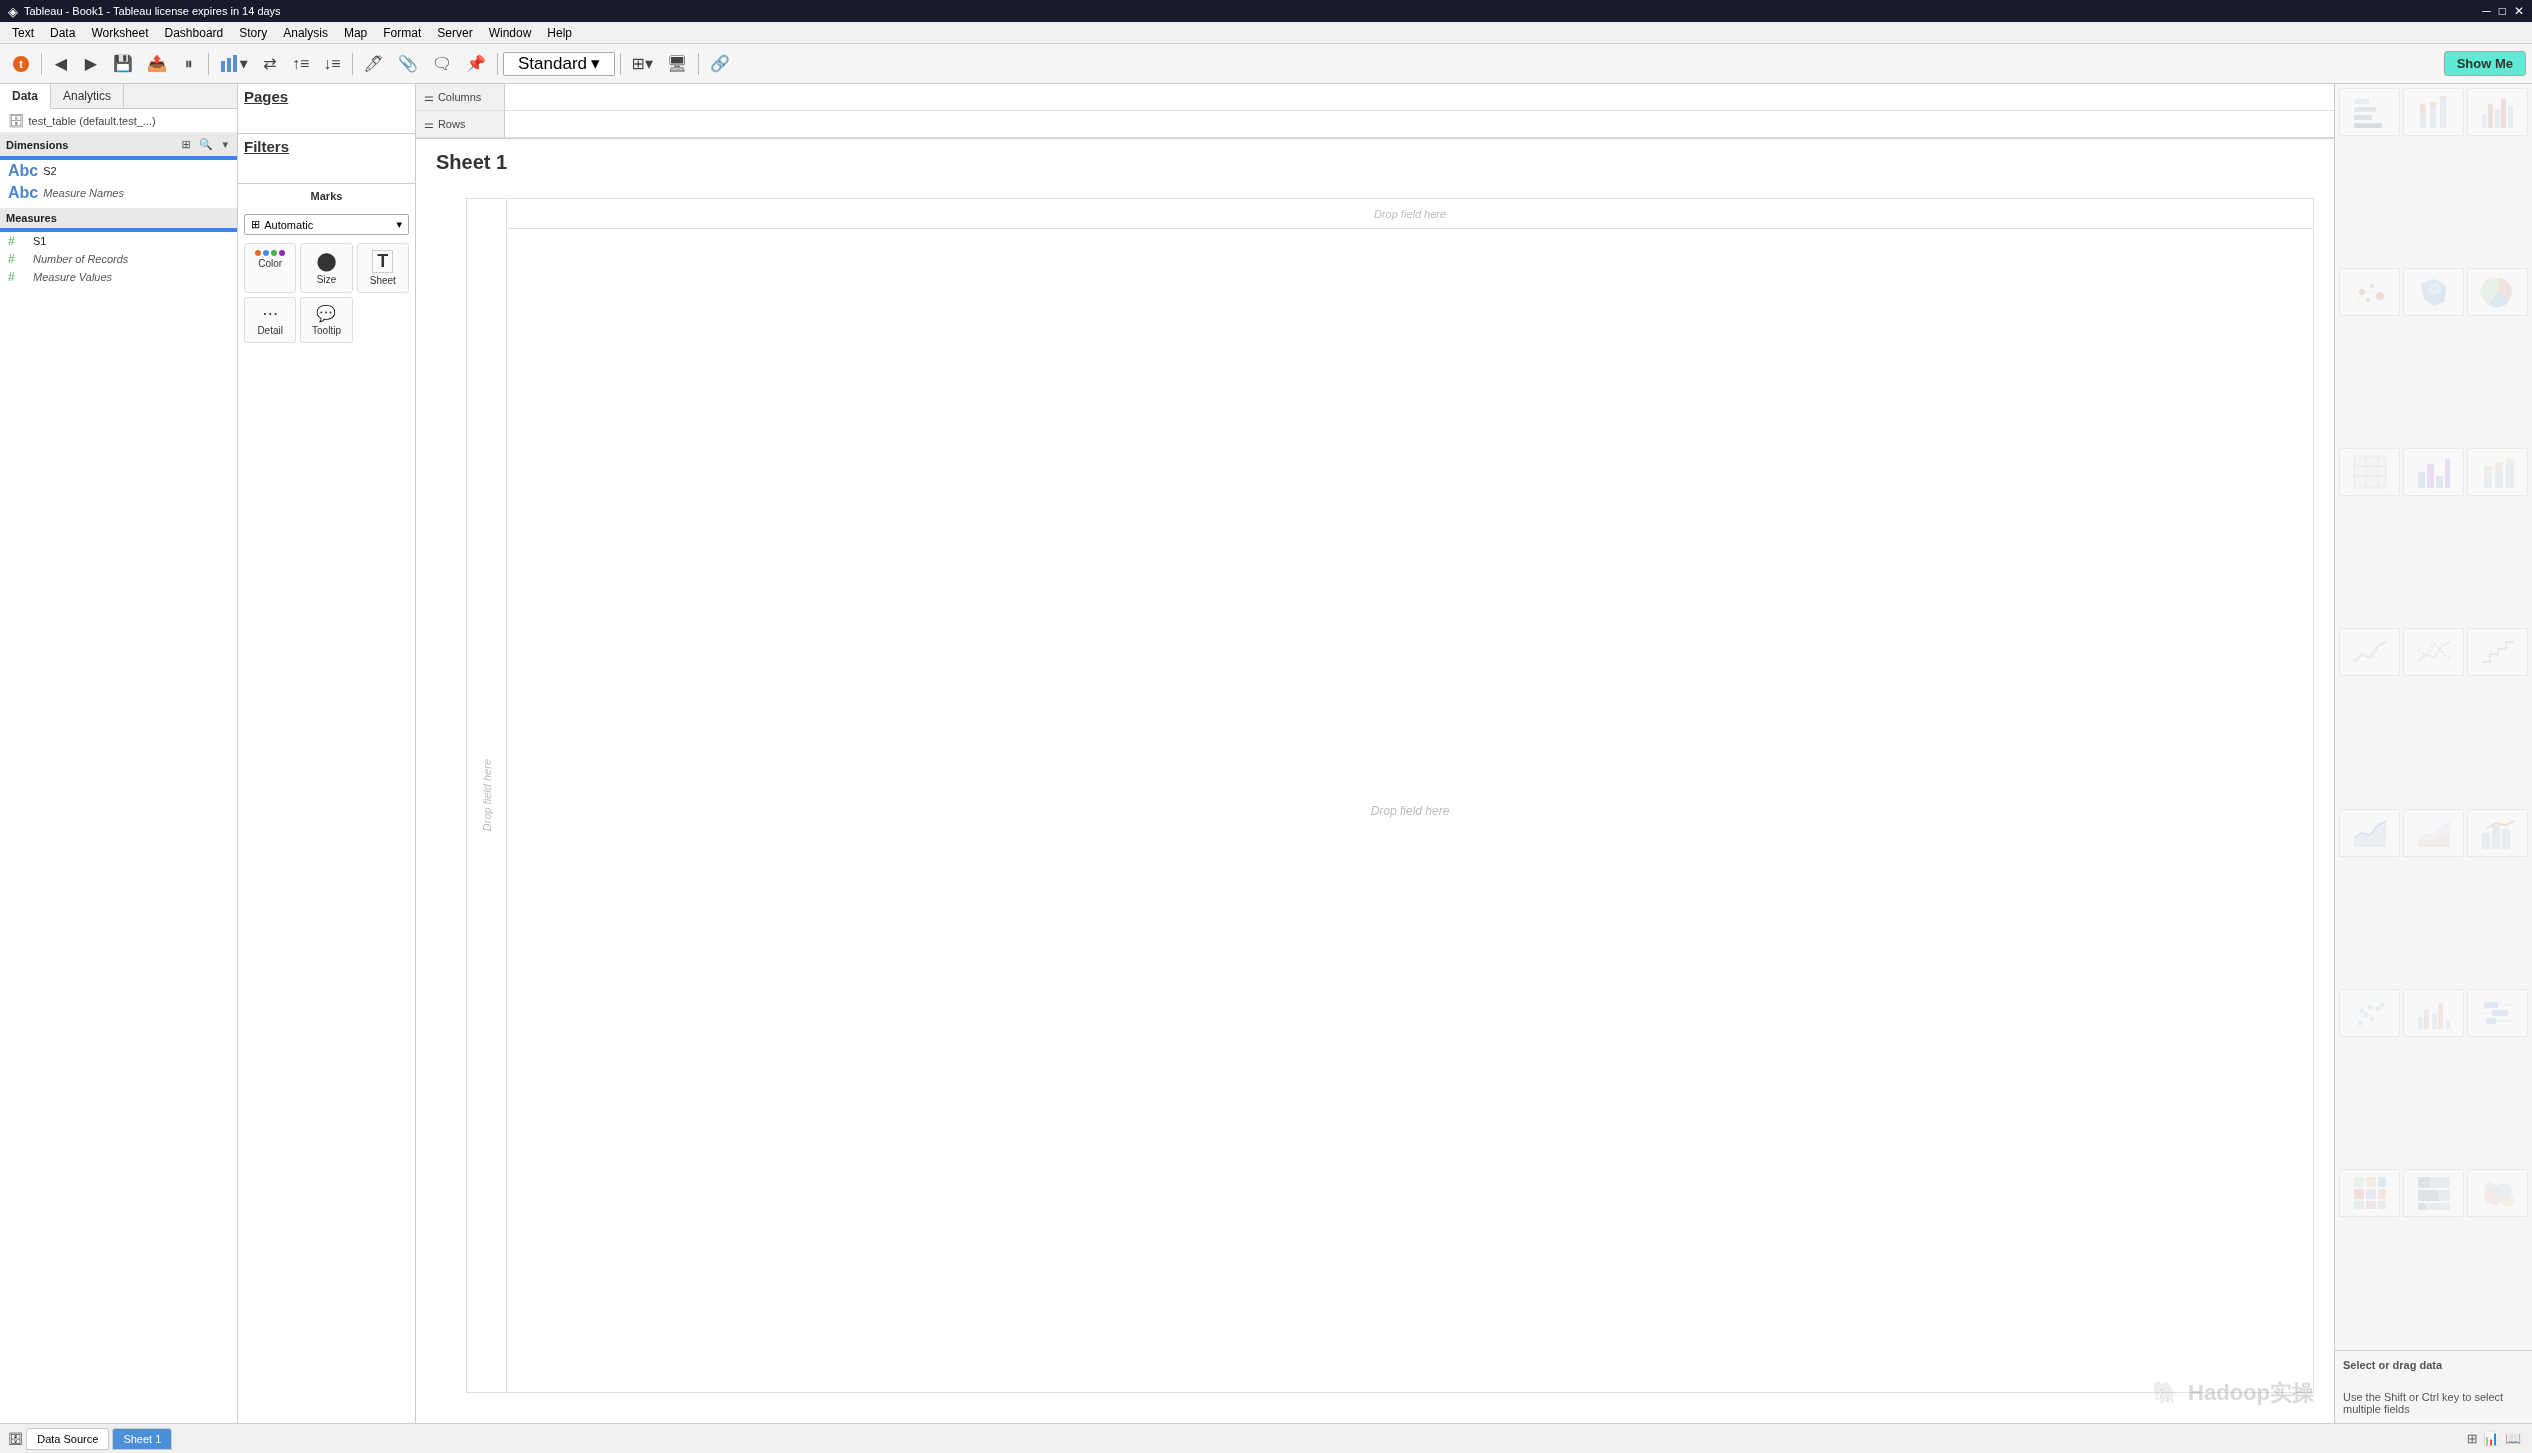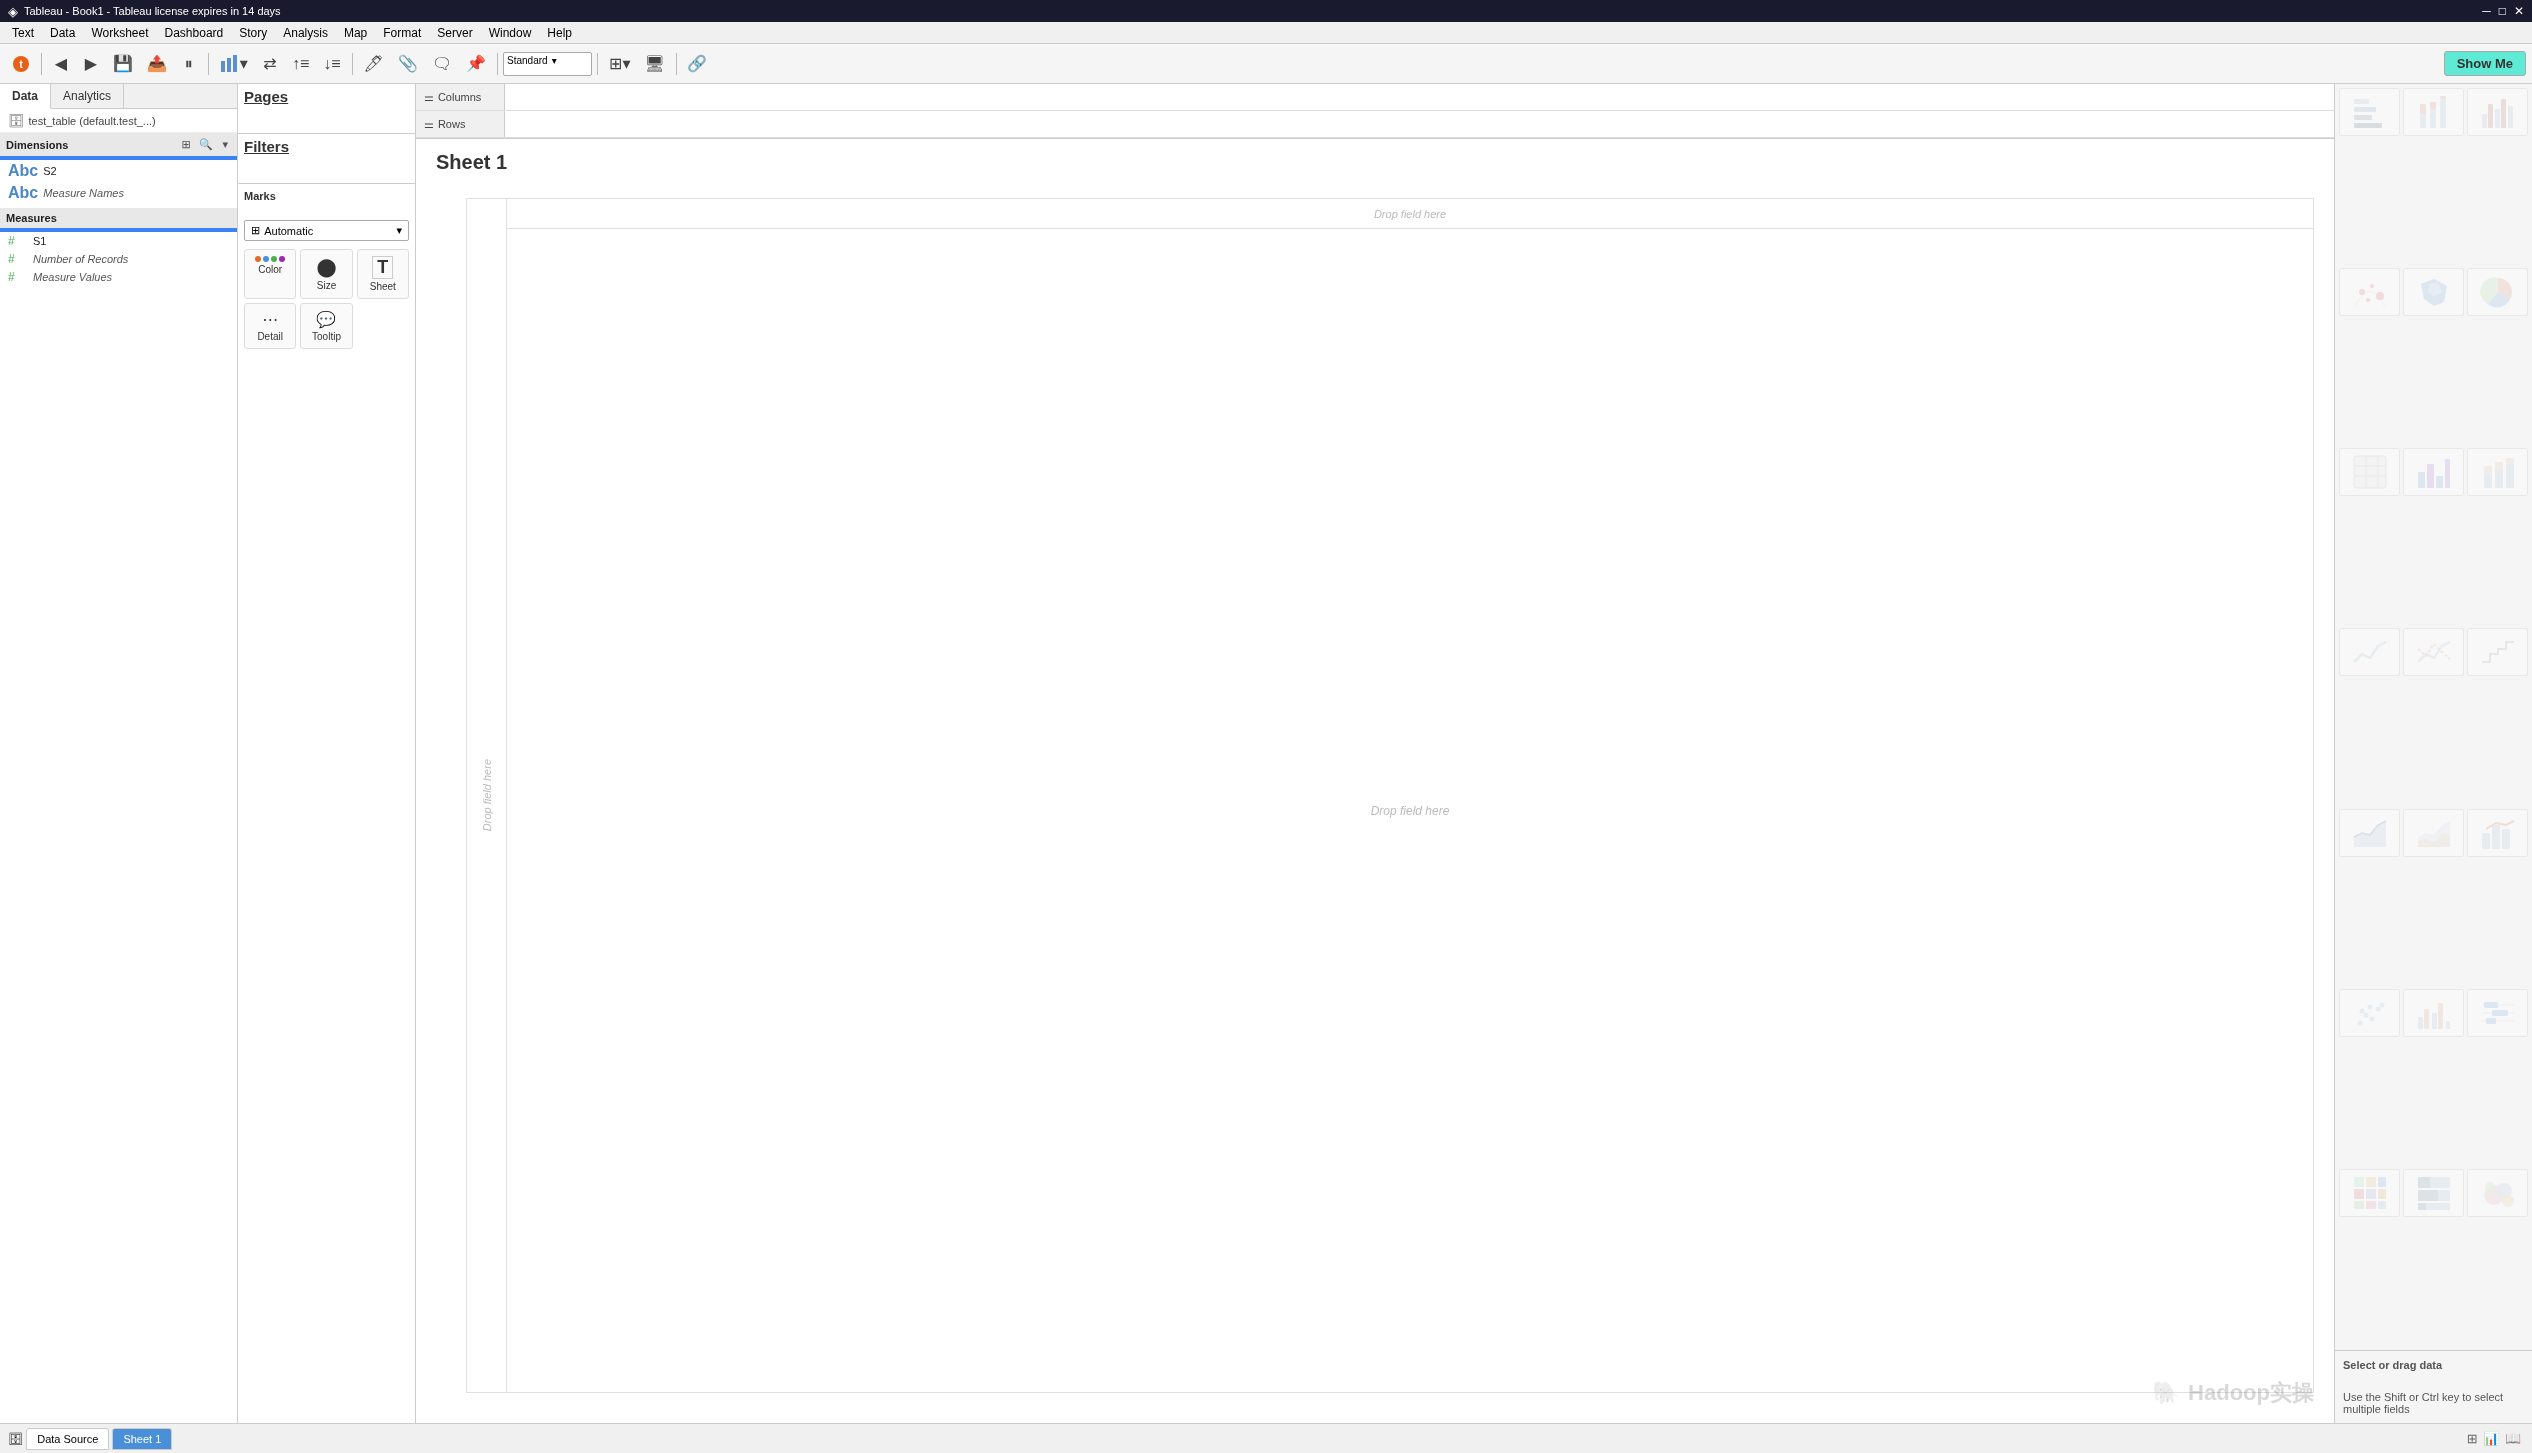--- a/index.html
+++ b/index.html
@@ -56,26 +56,26 @@
       justify-content: center;
       height: 30px;
       min-width: 28px;
     }
     .toolbar-sep { width: 1px; background: #bbb; height: 22px; margin: 0 3px; }
 
     .standard-dropdown {
       background: white;
       border: 1px solid #aaa;
       border-radius: 2px;
-      padding: 2px 3px;
-      font-size: 10px;
+      padding: 2px 14px;
+      font-size: 17px;
       cursor: pointer;
       height: 24px;
       display: flex;
-      align-items: flex-start;
+      align-items: center;
       gap: 4px;
       min-width: 89px;
     }
 
     .show-me-btn {
       background: #5eead4;
       border: 1px solid #aaa;
       border-radius: 3px;
       padding: 4px 12px;
       font-size: 13px;
@@ -176,21 +176,21 @@
       color: #333;
       margin-bottom: 4px;
       text-decoration: underline;
     }
 
     
     #marks-section {
       padding: 6px;
       flex: 1;
     }
-    .marks-label { font-size: 11px; font-weight: bold; color: #333; margin-bottom: 18px; }
+    .marks-label { font-size: 11px; font-weight: bold; color: #333; margin-bottom: 12px; text-align: center; }
 
     .marks-dropdown {
       background: white;
       border: 1px solid #aaa;
       border-radius: 2px;
       padding: 3px 6px;
       font-size: 11px;
       cursor: pointer;
       width: 100%;
       display: flex;

